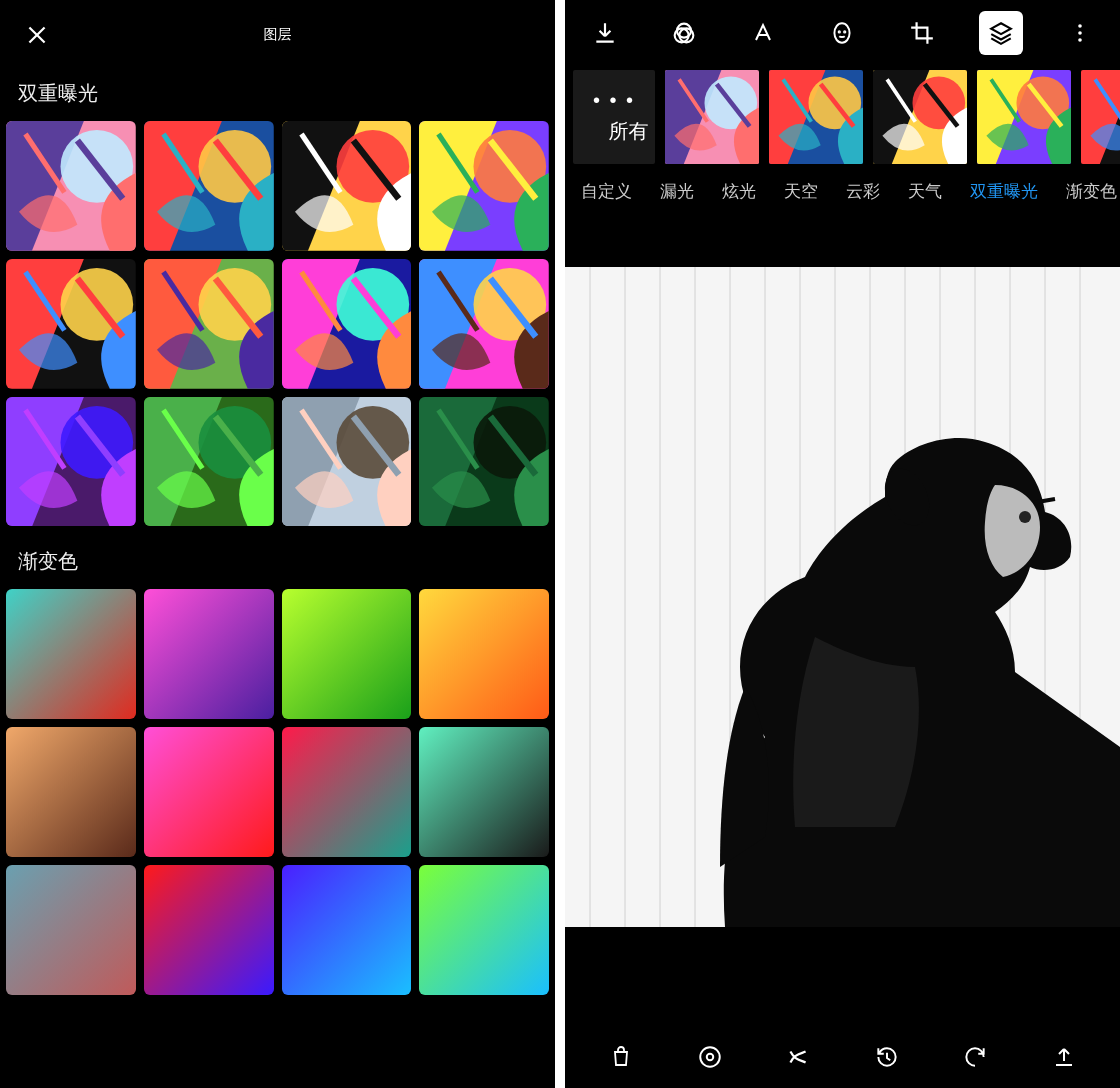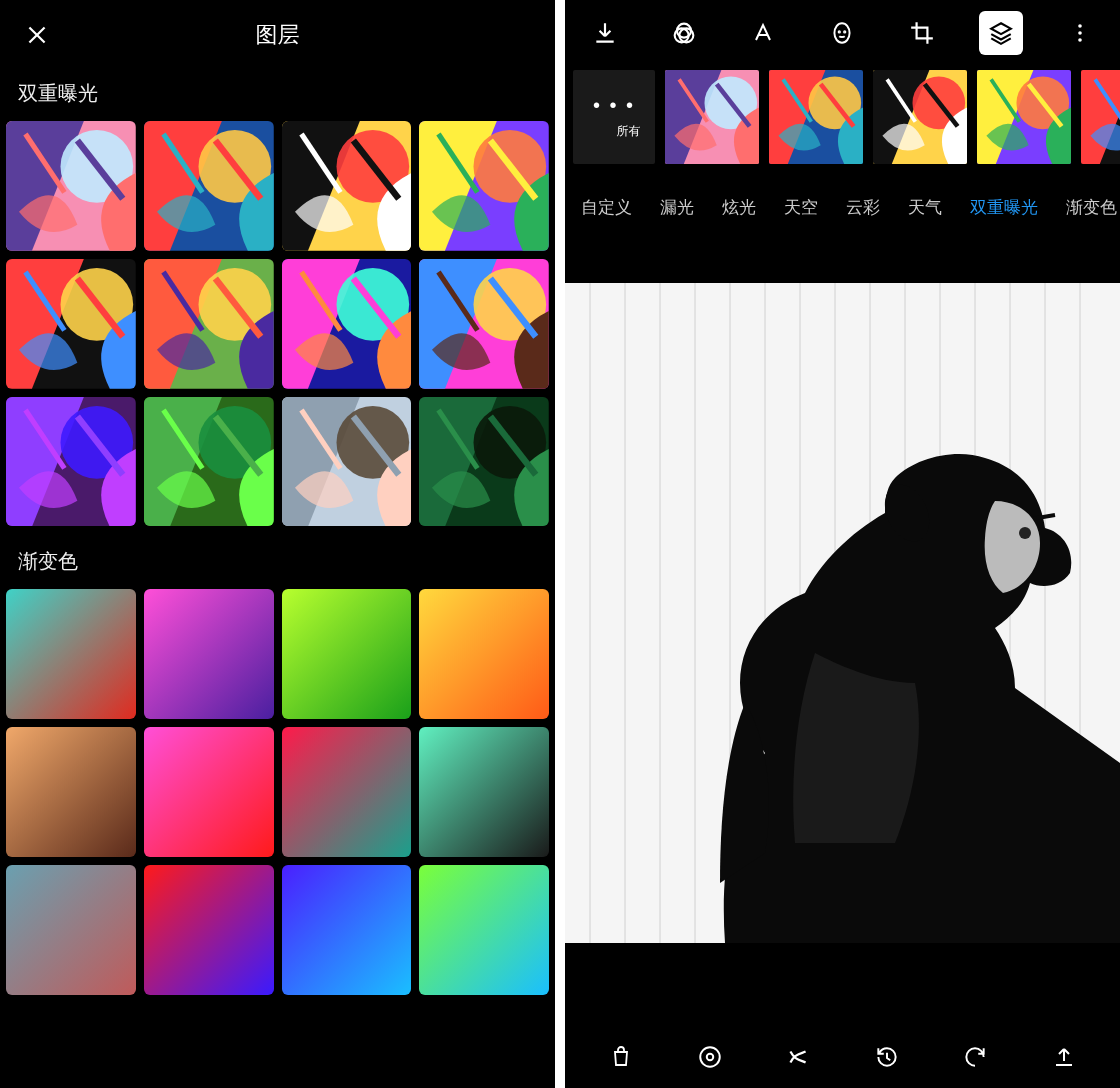--- a/index.html
+++ b/index.html
@@ -30,21 +30,21 @@
   }
   .close-btn {
     position: absolute;
     left: 20px;
     top: 50%;
     transform: translateY(-50%);
     width: 34px; height: 34px;
     display: flex; align-items: center; justify-content: center;
     cursor: pointer;
   }
-  .left-title { font-size: 22px; font-weight: 400; }
+  .left-title { font-size: 14px; font-weight: 400; }
   .section-label { font-size: 20px; padding: 10px 18px 14px; color: #eee; }
   .grid {
     display: grid;
     grid-template-columns: repeat(4, 1fr);
     gap: 8px;
     padding: 0 6px;
   }
   .tile {
     width: 100%;
     aspect-ratio: 1/1;
@@ -81,38 +81,38 @@
     border-radius: 2px;
     display: flex;
     flex-direction: column;
     align-items: center;
     justify-content: center;
     gap: 8px;
     cursor: pointer;
     flex-shrink: 0;
   }
   .preset-all-dots { font-size: 20px; letter-spacing: 2px; line-height: 1; }
-  .preset-all-label { font-size: 12px; margin-left: 29px; }
+  .preset-all-label { font-size: 20px; margin-left: 29px; }
   .preset-thumb {
     width: 94px; height: 94px;
     border-radius: 2px;
     overflow: hidden;
     cursor: pointer;
     flex-shrink: 0;
   }
   .preset-thumb svg { width: 100%; height: 100%; }
   .category-row {
     display: flex;
     gap: 28px;
     padding: 6px 16px 14px;
     font-size: 17px;
     overflow: hidden;
     white-space: nowrap;
   }
-  .cat-item { color: #ccc; cursor: pointer; flex-shrink: 0; margin-top: 16px; }
+  .cat-item { color: #ccc; cursor: pointer; flex-shrink: 0; }
   .cat-item.active { color: #2196f3; }
   .canvas {
     width: 100%;
     background: #000;
     display: flex;
     justify-content: center;
   }
   .canvas svg { display: block; }
   .bottom-bar {
     position: absolute;

